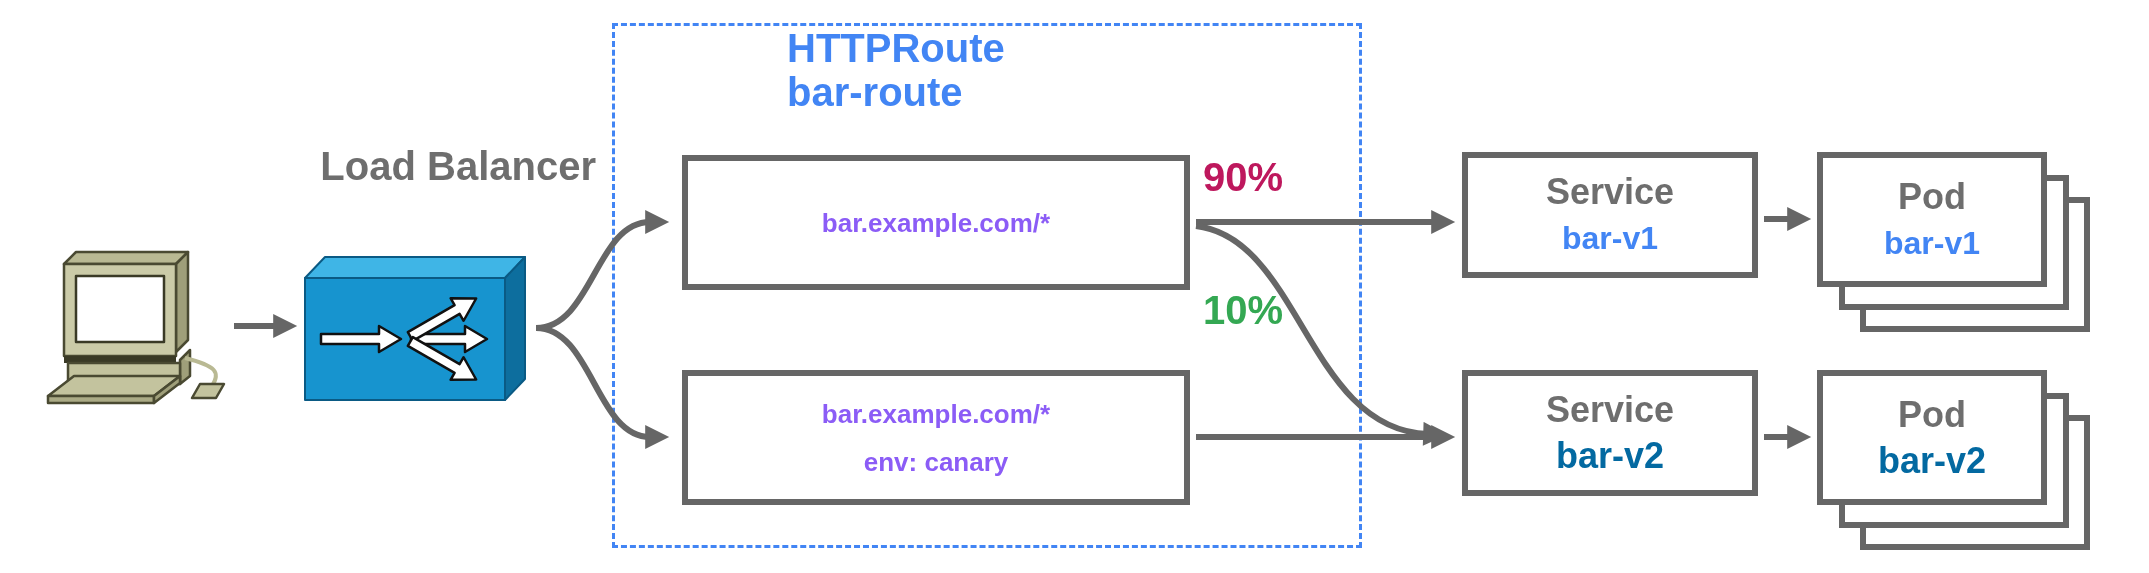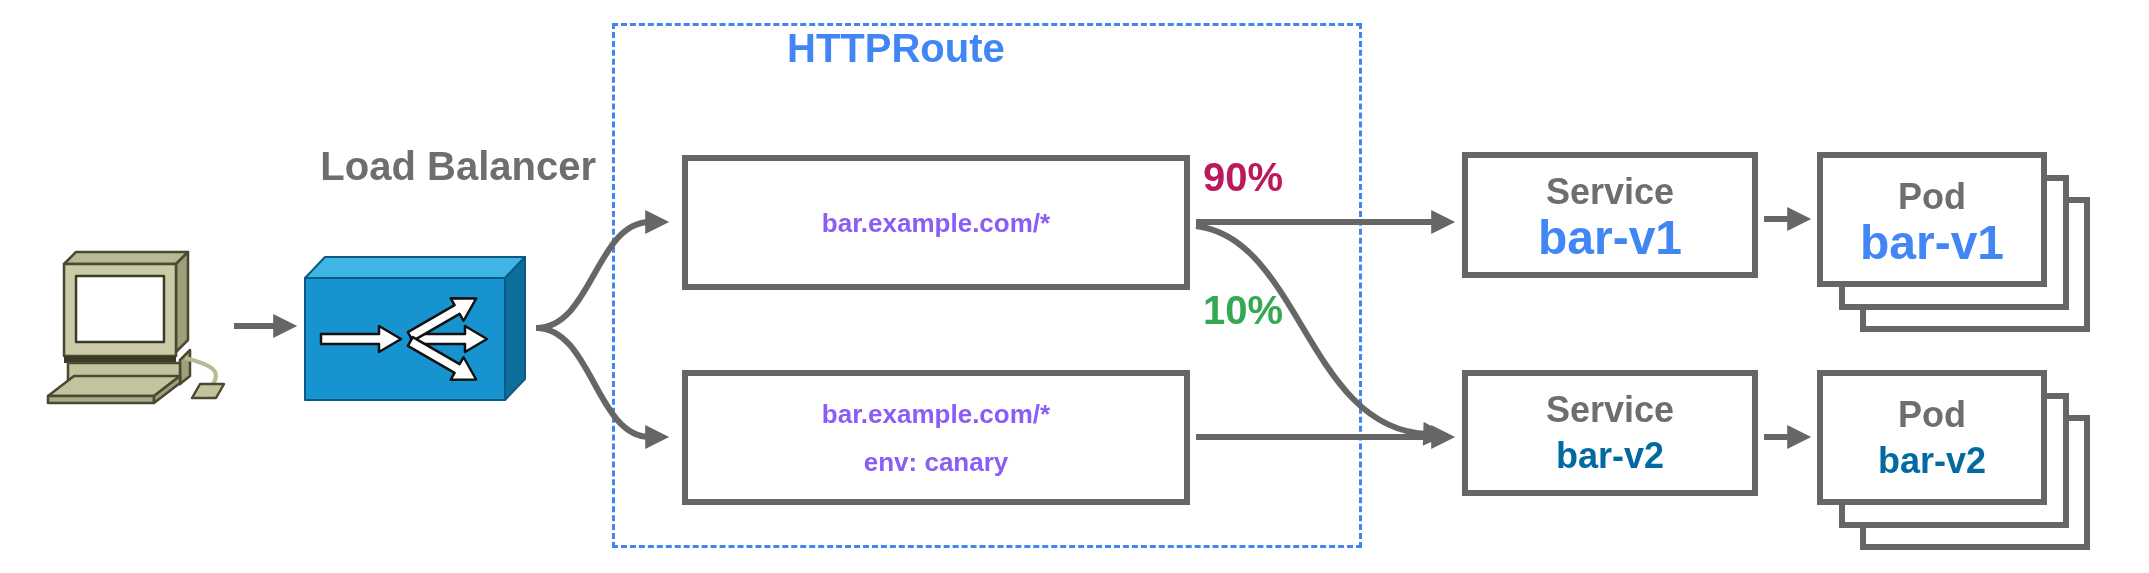--- a/index.html
+++ b/index.html
@@ -30,21 +30,21 @@
     align-items:center;justify-content:center;
     z-index:2;
     text-align:center;
   }
   .route-box{left:682px;width:508px;height:135px;}
   .service-box{left:1462px;width:296px;height:126px;}
   .pod-card{width:230px;height:135px;border:6px solid #666666;background:#ffffff;box-sizing:border-box;position:absolute;}
   .pod-main{display:flex;flex-direction:column;align-items:center;justify-content:center;text-align:center;}
   .route-text{font-size:26px;line-height:48px;color:#8b5cf6;text-align:right;}
   .node-type{font-size:36px;line-height:46px;color:#6E6E6E;}
-  .name-blue{font-size:48px;line-height:46px;color:#4285F4;}
+  .name-blue{font-size:32px;line-height:46px;color:#4285F4;}
   .name-green{font-size:36px;line-height:46px;color:#0369a1;}
   
   #lb-label{left:236px;top:144px;width:360px;text-align:right;font-size:40px;color:#6E6E6E;z-index:3;}
   #httproute-title{left:787px;top:26px;width:400px;text-align:left;font-size:40px;line-height:44px;color:#4285F4;z-index:3;}
   #weight-90{left:1203px;top:155px;font-size:40px;color:#be185d;z-index:3;}
   #weight-10{left:1203px;top:288px;font-size:40px;color:#34A853;z-index:3;}
   .icon-svg{z-index:2;}
 </style>
 </head>
 <body>
@@ -99,20 +99,21 @@
       <polygon points="112,102 166,102 166,94 188,107 166,120 166,112 112,112"></polygon>
       <polygon points="112,102 166,102 166,94 188,107 166,120 166,112 112,112" transform="rotate(-30 107 107)"></polygon>
       <polygon points="112,102 166,102 166,94 188,107 166,120 166,112 112,112" transform="rotate(30 107 107)"></polygon>
     </g>
   </svg>
 
   <div class="abs" id="lb-label">Load Balancer</div>
 
   <div class="abs" id="httproute-title">
     <div>HTTPRoute</div>
+    <div>bar-route</div>
   </div>
 
   <div class="abs" id="weight-90">90%</div>
   <div class="abs" id="weight-10">10%</div>
 
   <div class="abs box route-box" style="top:155px;">
     <div class="route-text">bar.example.com/*</div>
   </div>
 
   <div class="abs box route-box" style="top:370px;">

